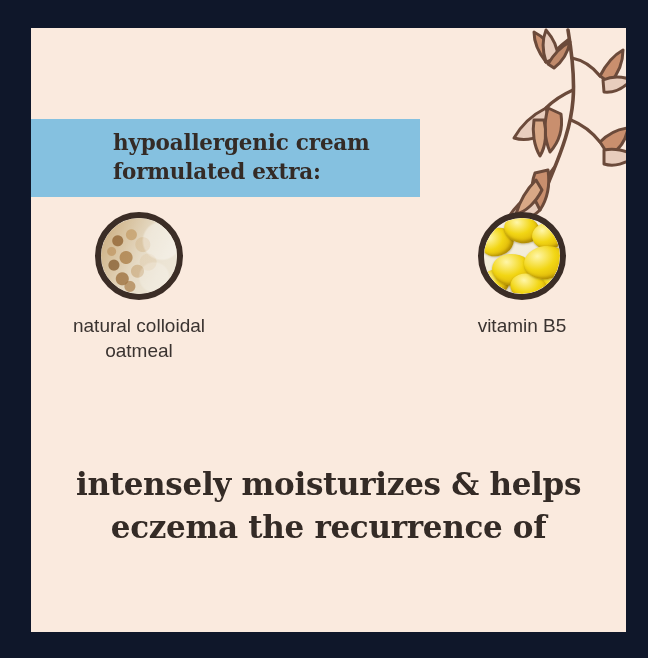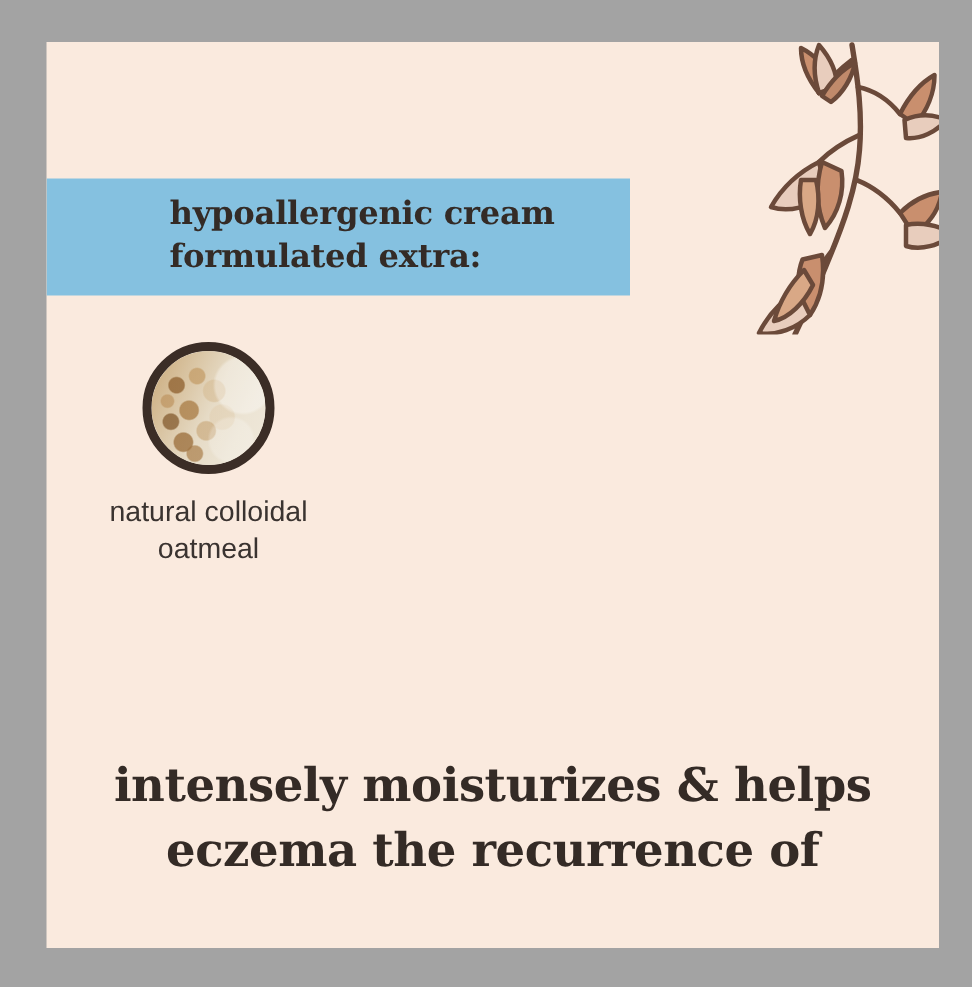--- a/index.html
+++ b/index.html
@@ -4,21 +4,21 @@
 <style>
   html, body {
     margin: 0;
     padding: 0;
     background: #ffffff;
   }
   #root {
     position: relative;
     width: 648px;
     height: 658px;
-    background: #a3a3a3;
+    background: #0f172a;
     overflow: hidden;
     font-family: "Liberation Sans", sans-serif;
   }
 
   
   .canvas {
     position: absolute;
     left: 31px;
     top: 28px;
     width: 595px;
@@ -57,21 +57,21 @@
     font-size: 21.5px;
     line-height: 29px;
     letter-spacing: -0.2px;
   }
   .banner-line { display: block; white-space: nowrap; }
 
   
   .ingredients {
     position: absolute;
     left: 0px;
-    top: 200px;
+    top: 184px;
     width: 595px;
     height: 200px;
   }
   .ing {
     position: absolute;
     top: 0;
     width: 190px;
     text-align: center;
   }
   .ing-1 { left: 13px; }
@@ -194,21 +194,20 @@
     left: 0;
     top: 435px;
     width: 595px;
     text-align: center;
     color: #342b26;
     font-family: "DejaVu Serif", "Liberation Serif", serif;
     font-weight: bold;
     font-size: 31px;
     line-height: 43px;
     letter-spacing: -0.3px;
-    margin-top: 40px;
   }
   .headline-line { display: block; white-space: nowrap; }
 </style>
 </head>
 <body>
 
 <div id="root">
 
   <div class="canvas">
 
@@ -272,20 +271,37 @@
         <div class="circle">
           <div class="fill tex-oatmeal"></div>
         </div>
         <div class="ing-label">
           <span>natural colloidal</span><br>
           <span>oatmeal</span>
         </div>
       </div>
 
 
+      <div class="ing ing-3">
+        <div class="circle">
+          <div class="fill tex-vit">
+            <span class="cap cap-a"></span>
+            <span class="cap cap-b"></span>
+            <span class="cap cap-c"></span>
+            <span class="cap cap-g"></span>
+            <span class="cap cap-h"></span>
+            <span class="cap cap-d"></span>
+            <span class="cap cap-f"></span>
+            <span class="cap cap-e"></span>
+          </div>
+        </div>
+        <div class="ing-label">
+          <span>vitamin B5</span>
+        </div>
+      </div>
 
     </div>
 
     <div class="headline">
       <span class="headline-line">intensely moisturizes &amp; helps</span>
       <span class="headline-line">eczema the recurrence of</span>
     </div>
 
   </div>
 </div>

